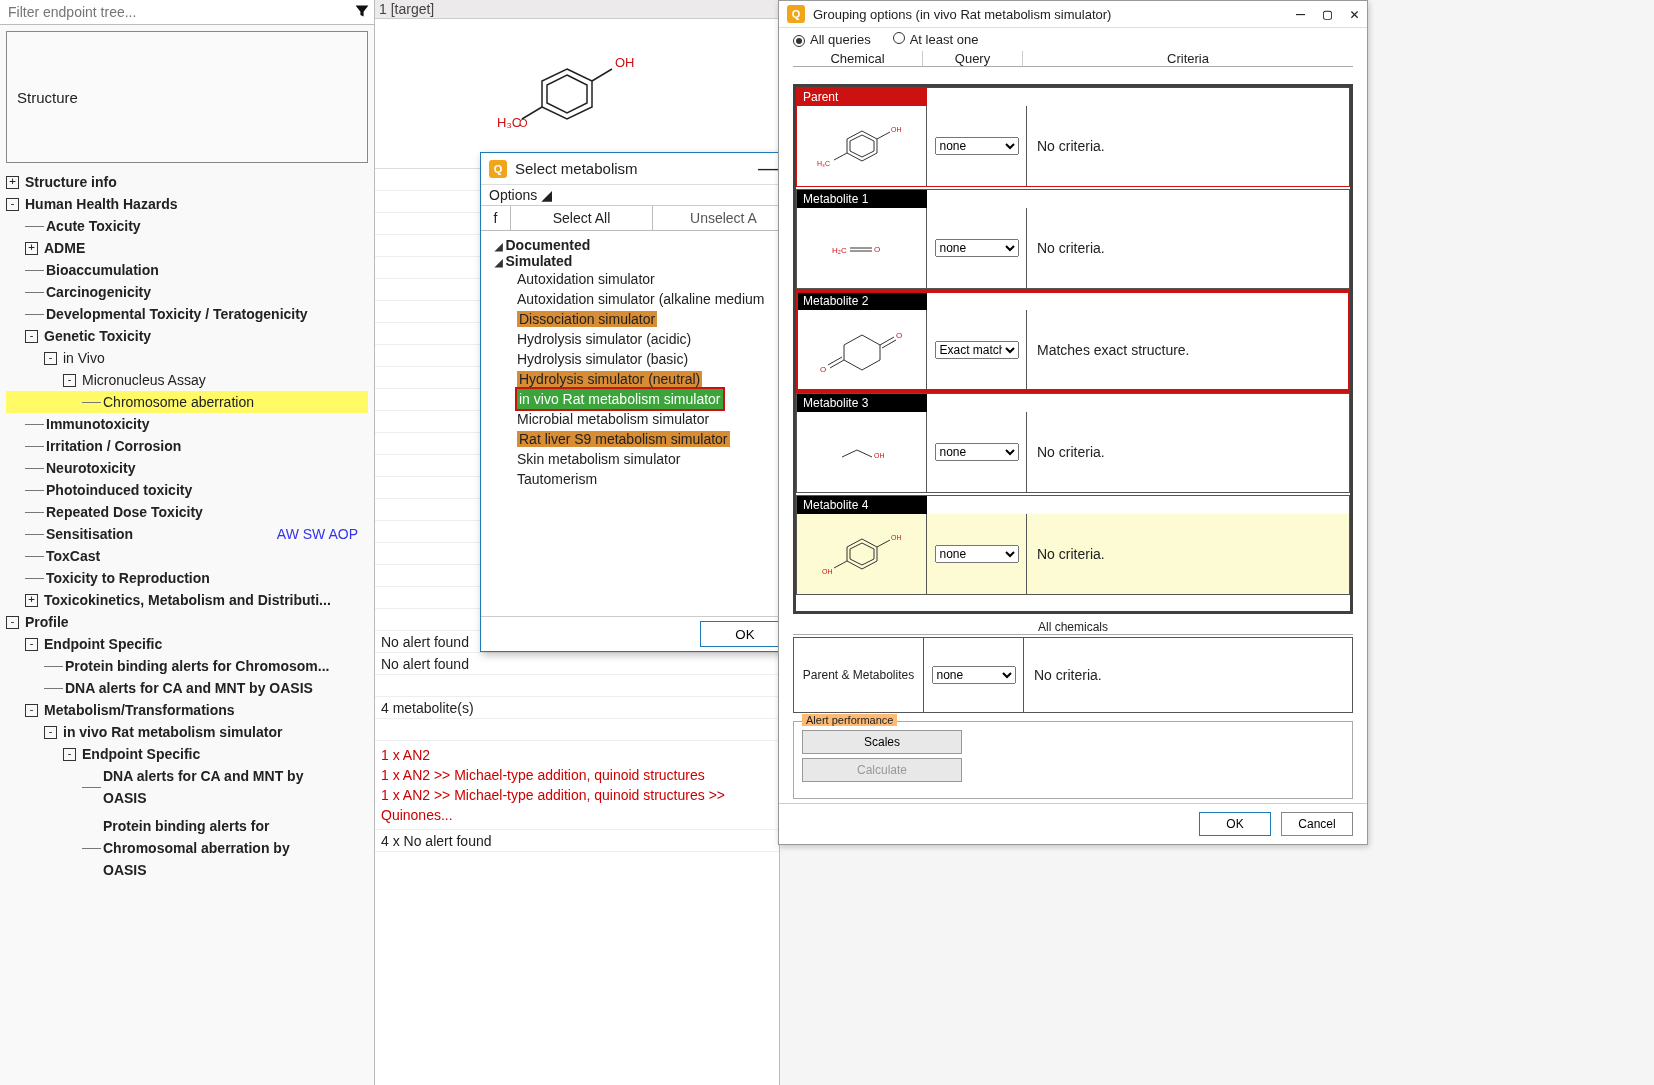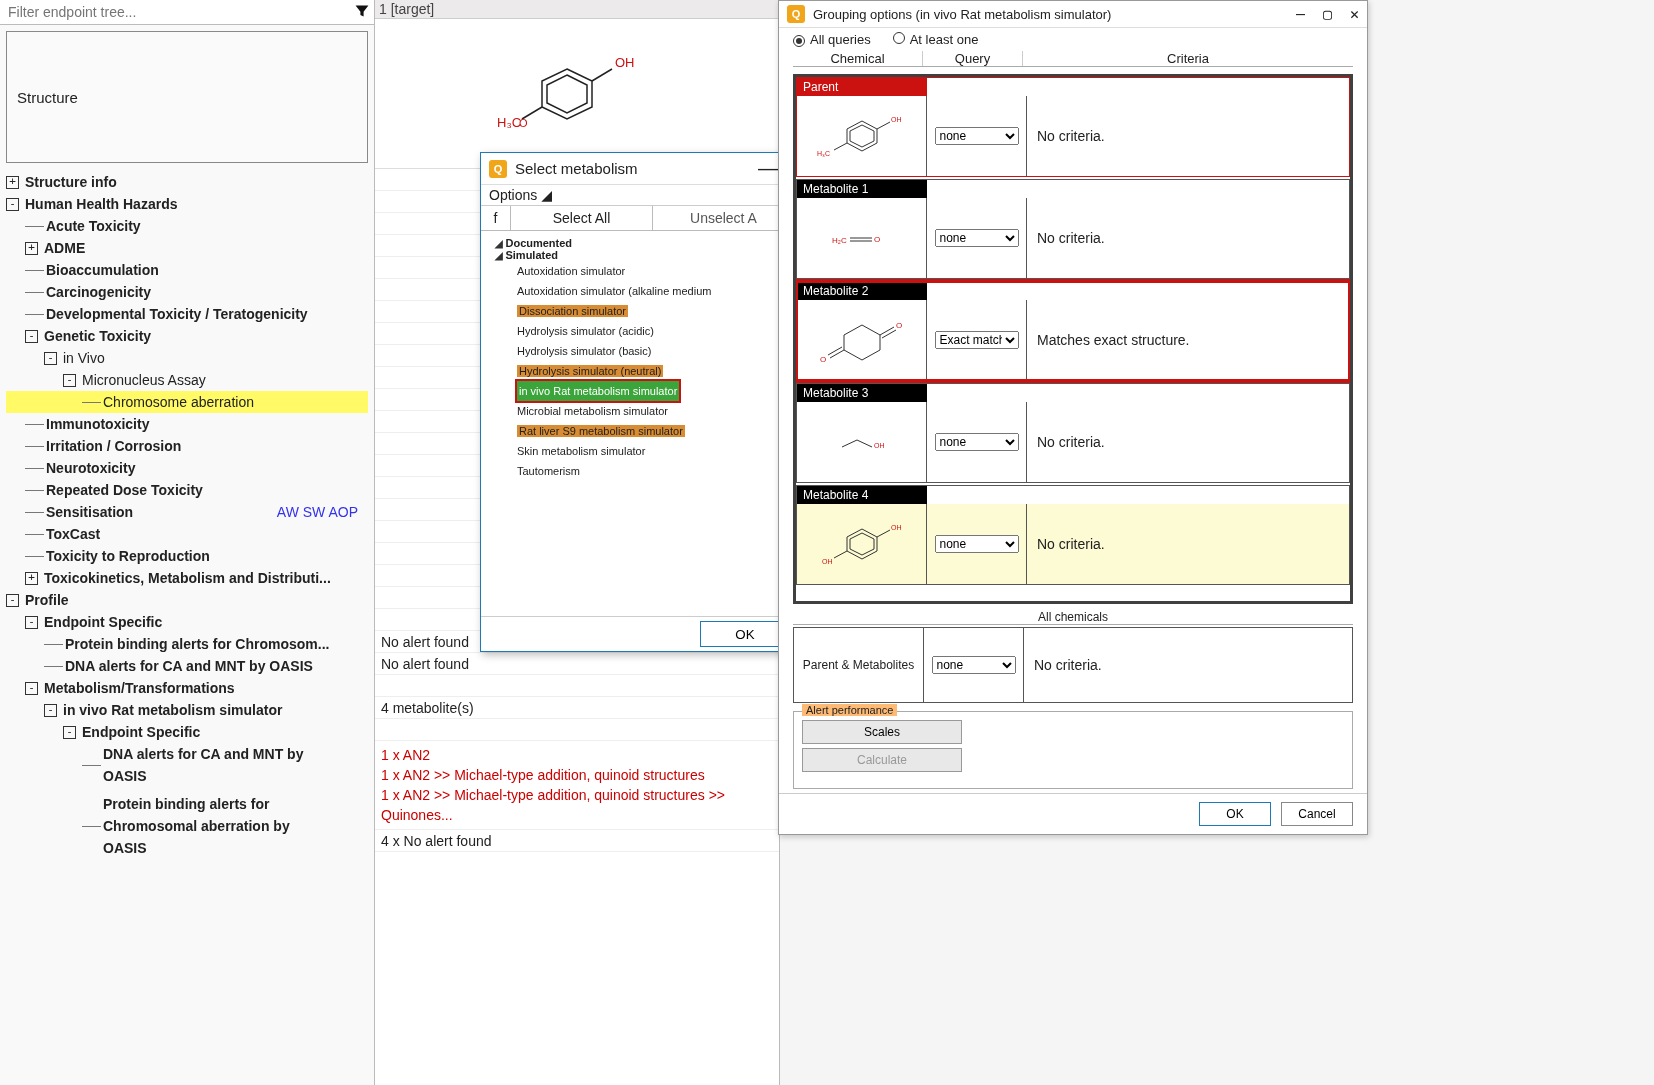--- a/index.html
+++ b/index.html
@@ -180,21 +180,21 @@
       font-size: 14px;
       text-align:center;
     }
     .metab-toolbar .f { width: 30px;}
     .metab-toolbar .sa { flex:1; }
     .metab-toolbar .ua { flex:1; border-right:none;color:#555;}
     .metab-list {
       padding: 6px 16px 4px 10px;
       overflow: hidden;
       flex:1;
-      font-size: 11px;
+      font-size: 14px;
     }
     .metab-list .cat { font-weight:600; margin-left: 4px; }
     .metab-list .cat::before { content:"◢ "; font-size:10px;color:#333;}
     .metab-list .item { margin-left: 26px; line-height: 20px; white-space: nowrap; cursor:pointer;}
     .metab-list .orange { background:#d88c33; display:inline; padding: 0 2px;}
     .metab-list .green {
       background:#3ba43b;
       color:#fff;
       display:inline-block;
       padding: 0 2px;
@@ -243,21 +243,21 @@
     }
     .radio {
       width:12px;height:12px;border:1px solid #333;border-radius:50%;
       display:inline-flex;align-items:center;justify-content:center;margin-right:5px;
     }
     .radio.on::after{content:"";width:6px;height:6px;background:#333;border-radius:50%;}
     .group-header {
       display:flex;
       font-size: 13px;
       text-align:center;
-      margin: 0 14px 7px 14px;
+      margin: 0 14px 17px 14px;
       border-bottom: 1px solid #aaa;
     }
     .group-header .col-chem { width: 130px; border-right:1px solid #ccc;}
     .group-header .col-query { width: 100px; border-right:1px solid #ccc;}
     .group-header .col-crit { flex:1;}
     .group-body {
       margin: 0 14px;
       height: 530px;
       overflow-y: auto;
       border:3px solid #404040;
@@ -432,20 +432,25 @@
         </li>
       <li class="row">
           <span class="spacer"></span>
           <span class="bar"></span>
           <span class="bold">Irritation / Corrosion</span>
         </li>
       <li class="row">
           <span class="spacer"></span>
           <span class="bar"></span>
           <span class="bold">Neurotoxicity</span>
+        </li>
+      <li class="row">
+          <span class="spacer"></span>
+          <span class="bar"></span>
+          <span class="bold">Photoinduced toxicity</span>
         </li>
       <li class="row">
           <span class="spacer"></span>
           <span class="bar"></span>
           <span class="bold">Repeated Dose Toxicity</span>
         </li>
       <li class="row" style="position:relative;">
           <span class="spacer"></span>
           <span class="bar"></span>
           <span class="bold">Sensitisation</span>

